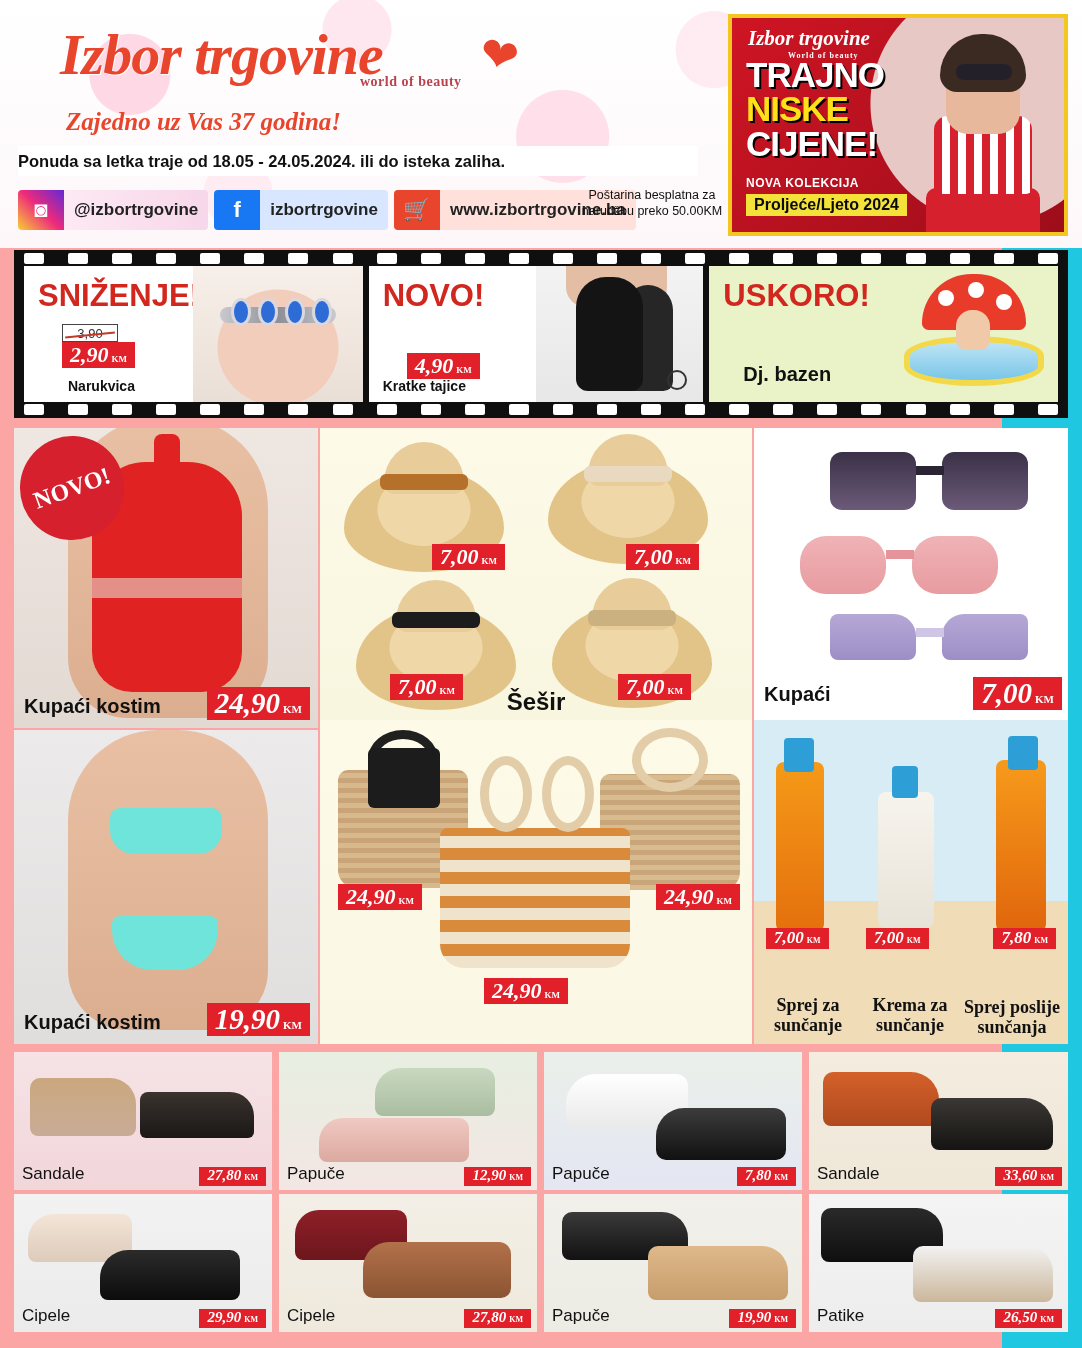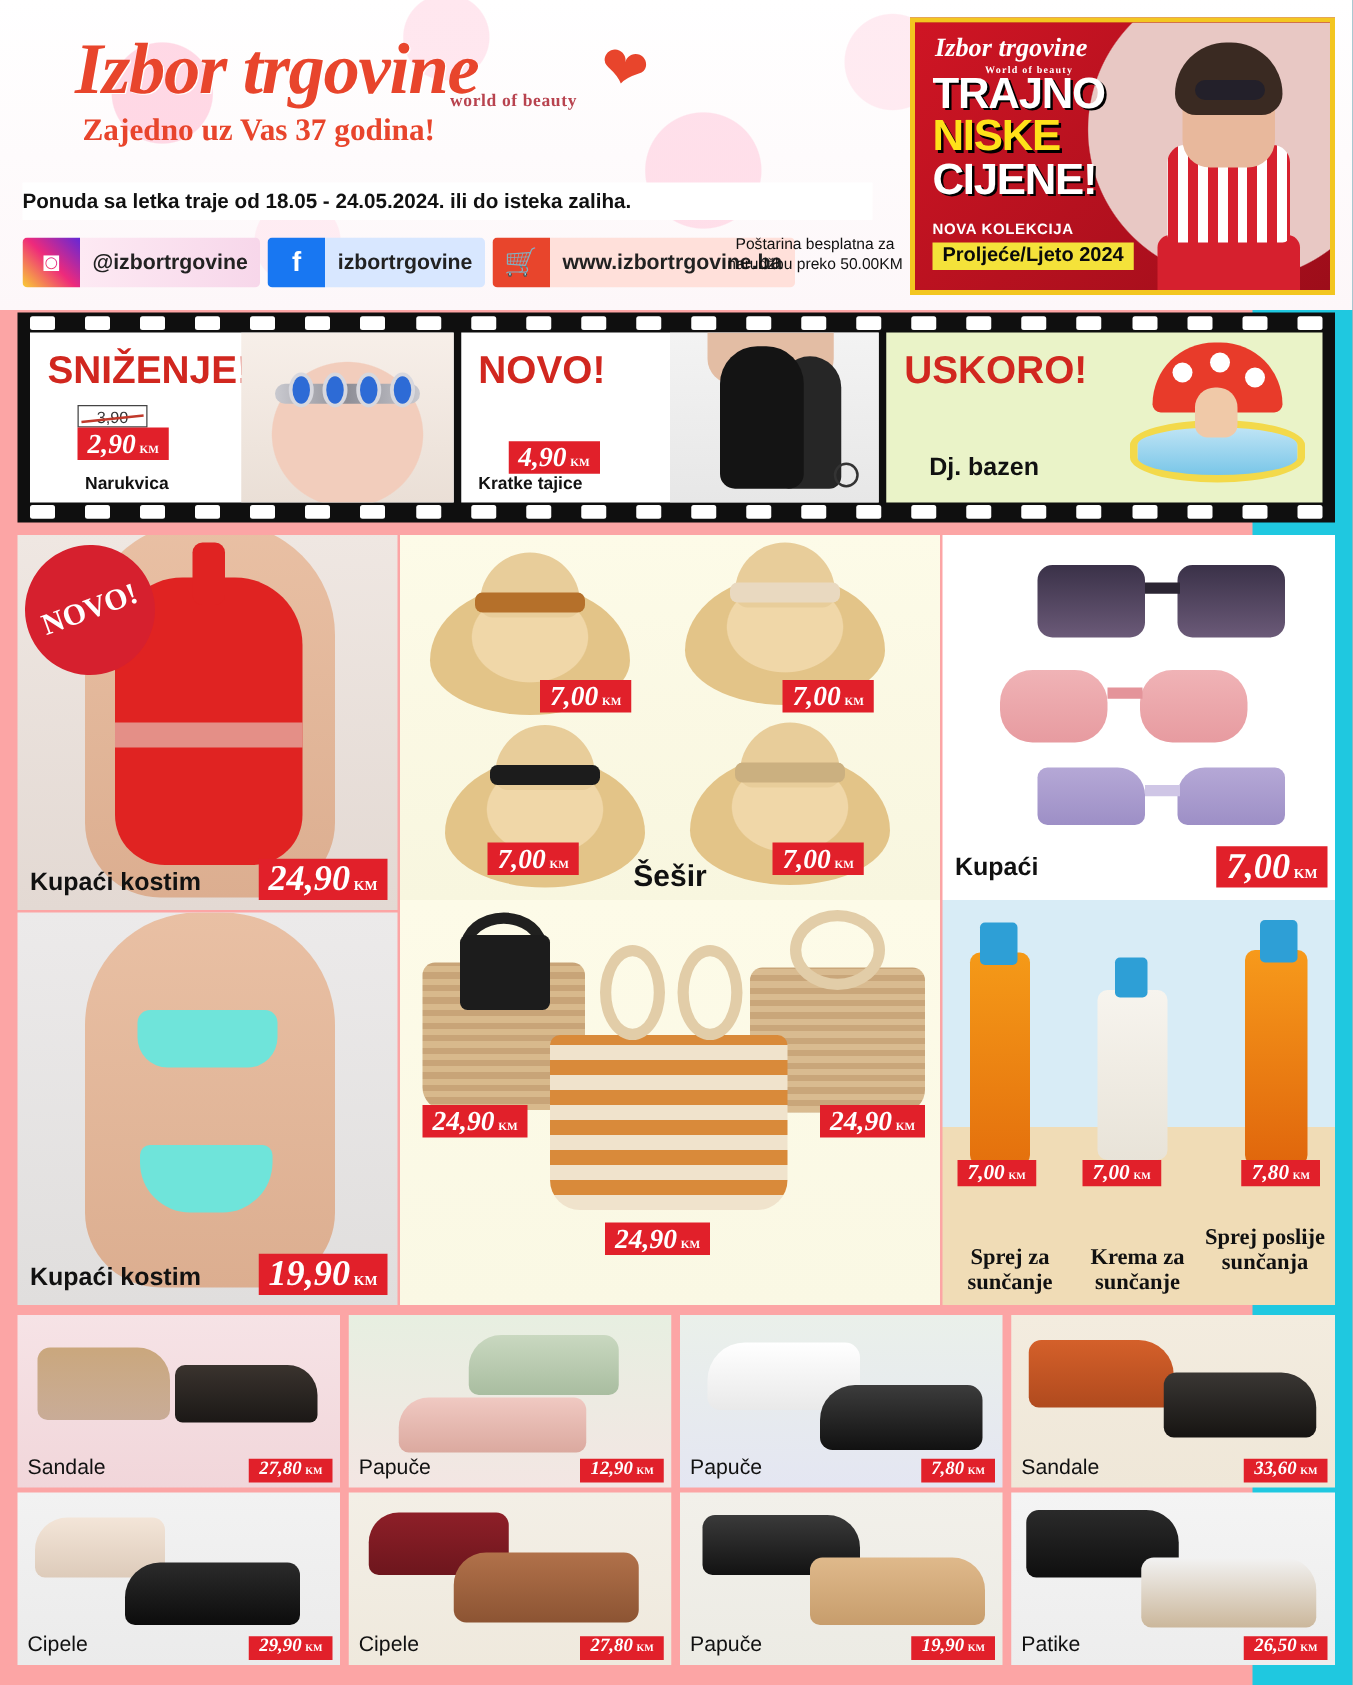--- a/index.html
+++ b/index.html
@@ -37,23 +37,23 @@
   .brand-sub {
     font-family:"Liberation Serif", serif;
     font-size:14px; color:#b8434f; font-weight:bold;
     margin-left:300px; margin-top:-10px; letter-spacing:.5px;
   }
   .heart {
     position:absolute; left:480px; top:28px; font-size:46px; color:#e8452c;
     transform:rotate(12deg);
   }
   .slogan {
-    position:absolute; left:66px; top:91px;
+    position:absolute; left:66px; top:108px;
     font-family:"Liberation Serif", serif;
-    font-weight:bold; font-size:25px; color:#e8452c;
+    font-style:italic; font-weight:bold; font-size:25px; color:#e8452c;
   }
   .offer-bar {
     position:absolute; left:18px; top:146px; width:680px; height:30px;
     background:#fff; display:flex; align-items:center;
   }
   .offer-bar span { font-size:16.5px; font-weight:bold; color:#111; }
 
   .social {
     position:absolute; left:18px; top:190px; display:flex; gap:6px; align-items:center;
   }
@@ -557,21 +557,21 @@
             <span class="num">7,00</span>
             <span class="km">KM</span>
           </div>
           <div class="price-tag sm tag-abs" style="right:12px;top:208px;">
             <span class="num">7,80</span>
             <span class="km">KM</span>
           </div>
 
           <div class="cap-caption" style="left:4px;width:100px;bottom:8px;">Sprej za sunčanje</div>
           <div class="cap-caption" style="left:106px;width:100px;bottom:8px;">Krema za sunčanje</div>
-          <div class="cap-caption" style="right:2px;width:108px;bottom:24px;margin-top:36px;">Sprej poslije sunčanja</div>
+          <div class="cap-caption" style="right:2px;width:108px;bottom:6px;margin-top:36px;">Sprej poslije sunčanja</div>
         </div>
       </div>
     </div>
 
     <div class="shoes">
 
       <div class="shoe-cell sc1" style="left:0;top:0;">
         <div class="sh" style="left:16px;top:26px;width:106px;height:58px;background:linear-gradient(#caa77d,#a8876090);border-radius:10px 26px 8px 8px;"></div>
         <div class="sh" style="left:126px;top:40px;width:114px;height:46px;background:linear-gradient(#3a332e,#1b1816);border-radius:8px 24px 6px 6px;"></div>
         <div class="shoe-cap">Sandale</div>

